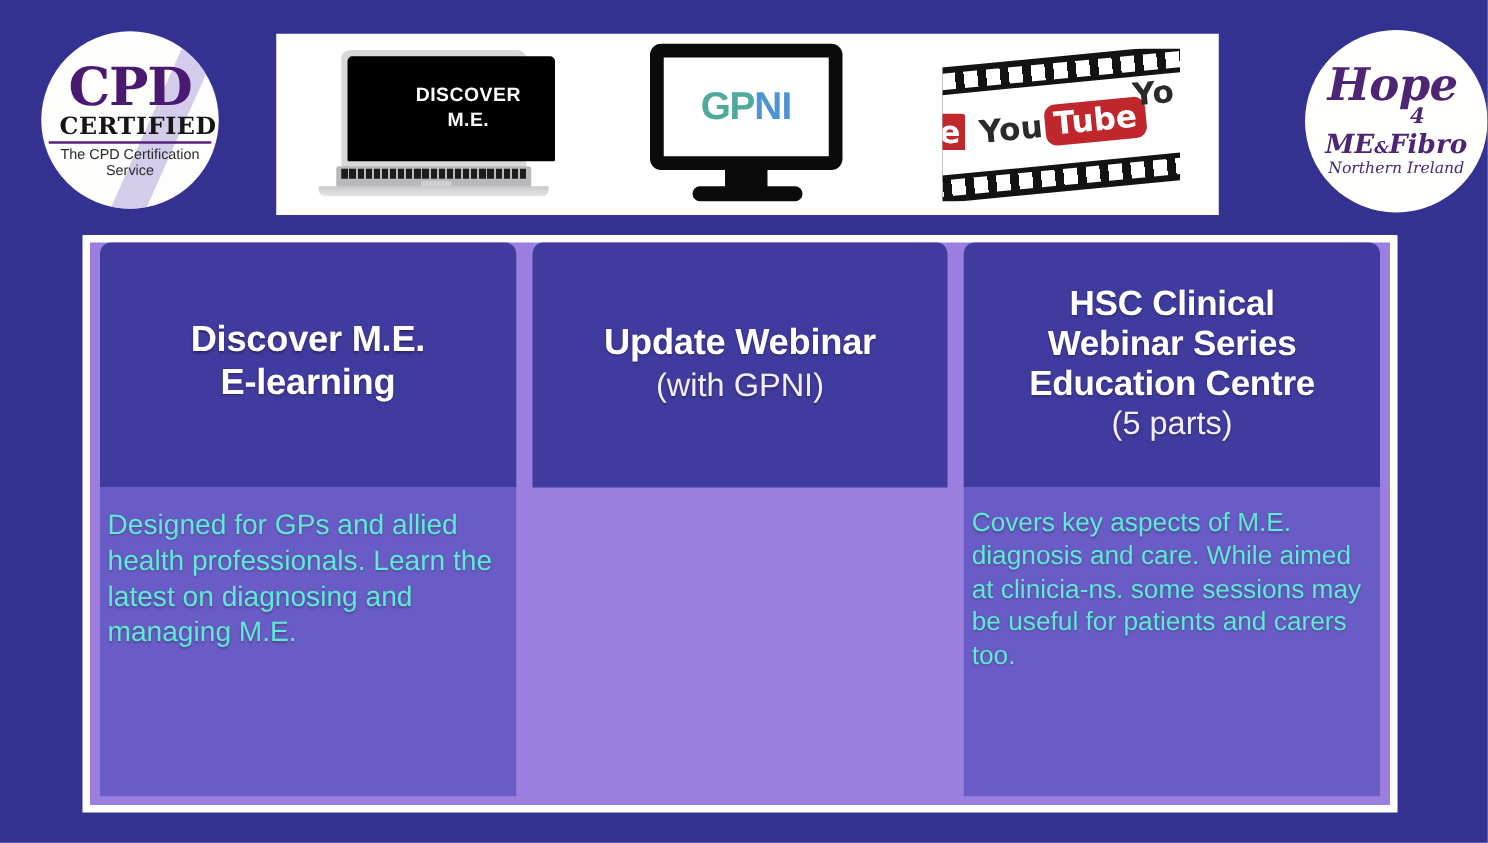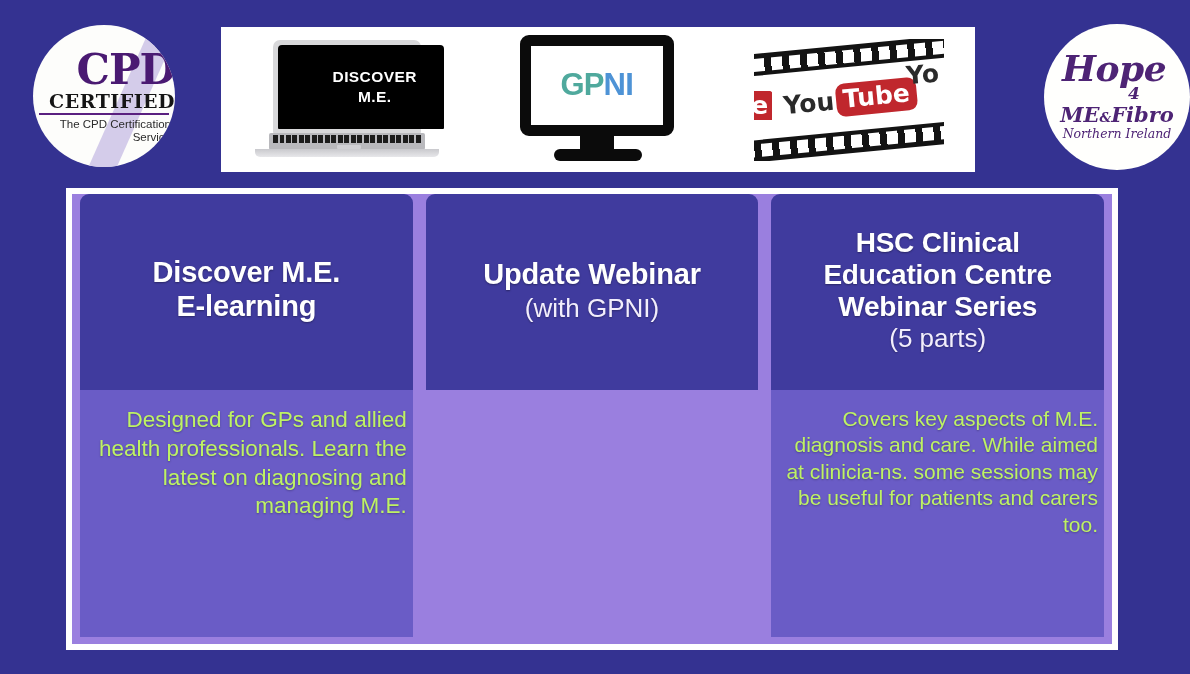--- a/index.html
+++ b/index.html
@@ -43,21 +43,21 @@
   #cpd-stripe {
     position: absolute;
     width: 26px;
     height: 215px;
     background: #cdc3e6;
     opacity: .85;
     transform: rotate(24deg);
     left: 88px;
     top: -36px;
   }
-  .cpd-inner { position: relative; z-index: 2; text-align: right; line-height: 1; }
+  .cpd-inner { position: relative; z-index: 2; text-align: center; line-height: 1; }
   #cpd-letters {
     font-family: "DejaVu Serif", serif;
     font-weight: bold;
     font-size: 42px;
     color: #4a1a72;
     letter-spacing: -1px;
   }
   #cpd-certified {
     font-family: "DejaVu Serif", serif;
     font-weight: bold;
@@ -372,24 +372,24 @@
   .card-body {
     background: #6a5cc6;
     flex: 1 1 auto;
     display: flex;
     align-items: flex-start;
     justify-content: center;
     padding: 16px 6px 10px 6px;
     box-sizing: border-box;
   }
   .card-text {
-    color: #bef264;
+    color: #5eead4;
     font-size: 22.5px;
     line-height: 1.28;
-    text-align: right;
+    text-align: left;
     text-shadow: 0 1px 2px rgba(0,0,0,.28);
   }
   .card-text.small { font-size: 21px; line-height: 1.26; }
 </style>
 </head>
 <body>
 
 <div id="logo-bar">
 
   <div id="cpd-badge">
@@ -479,22 +479,22 @@
     <div class="card">
       <div class="card-head">
         <div class="card-title">Update Webinar</div>
         <div class="card-sub">(with GPNI)</div>
       </div>
     </div>
 
     <div class="card">
       <div class="card-head">
         <div class="card-title tight">HSC Clinical</div>
+        <div class="card-title tight">Webinar Series</div>
         <div class="card-title tight">Education Centre</div>
-        <div class="card-title tight">Webinar Series</div>
         <div class="card-sub">(5 parts)</div>
       </div>
       <div class="card-body">
         <div class="card-text small">Covers key aspects of M.E. diagnosis and care. While aimed at clinicia-ns. some sessions may be useful for patients and carers too.</div>
       </div>
     </div>
 
   </div>
 </div>
 

